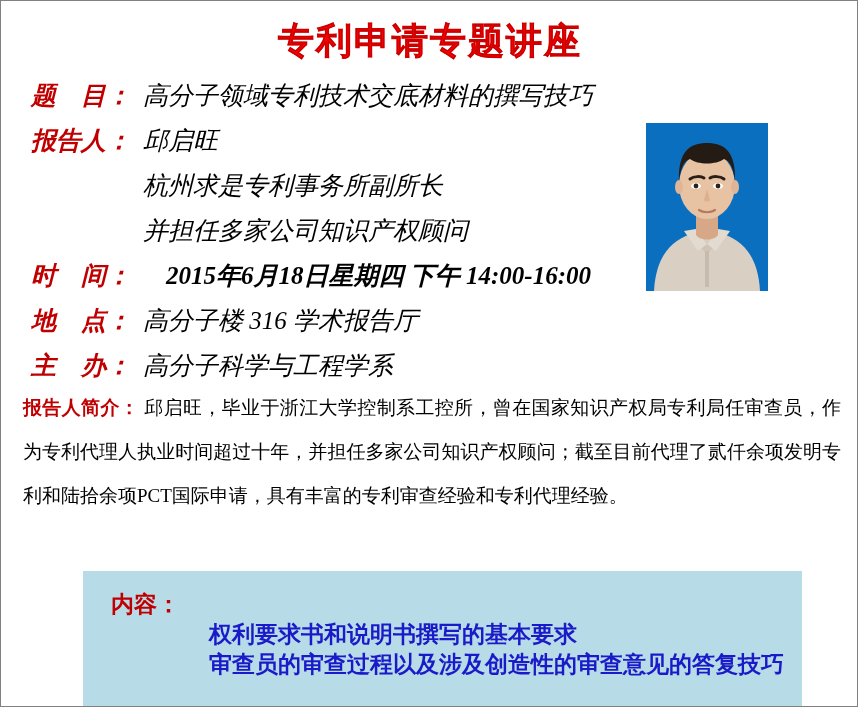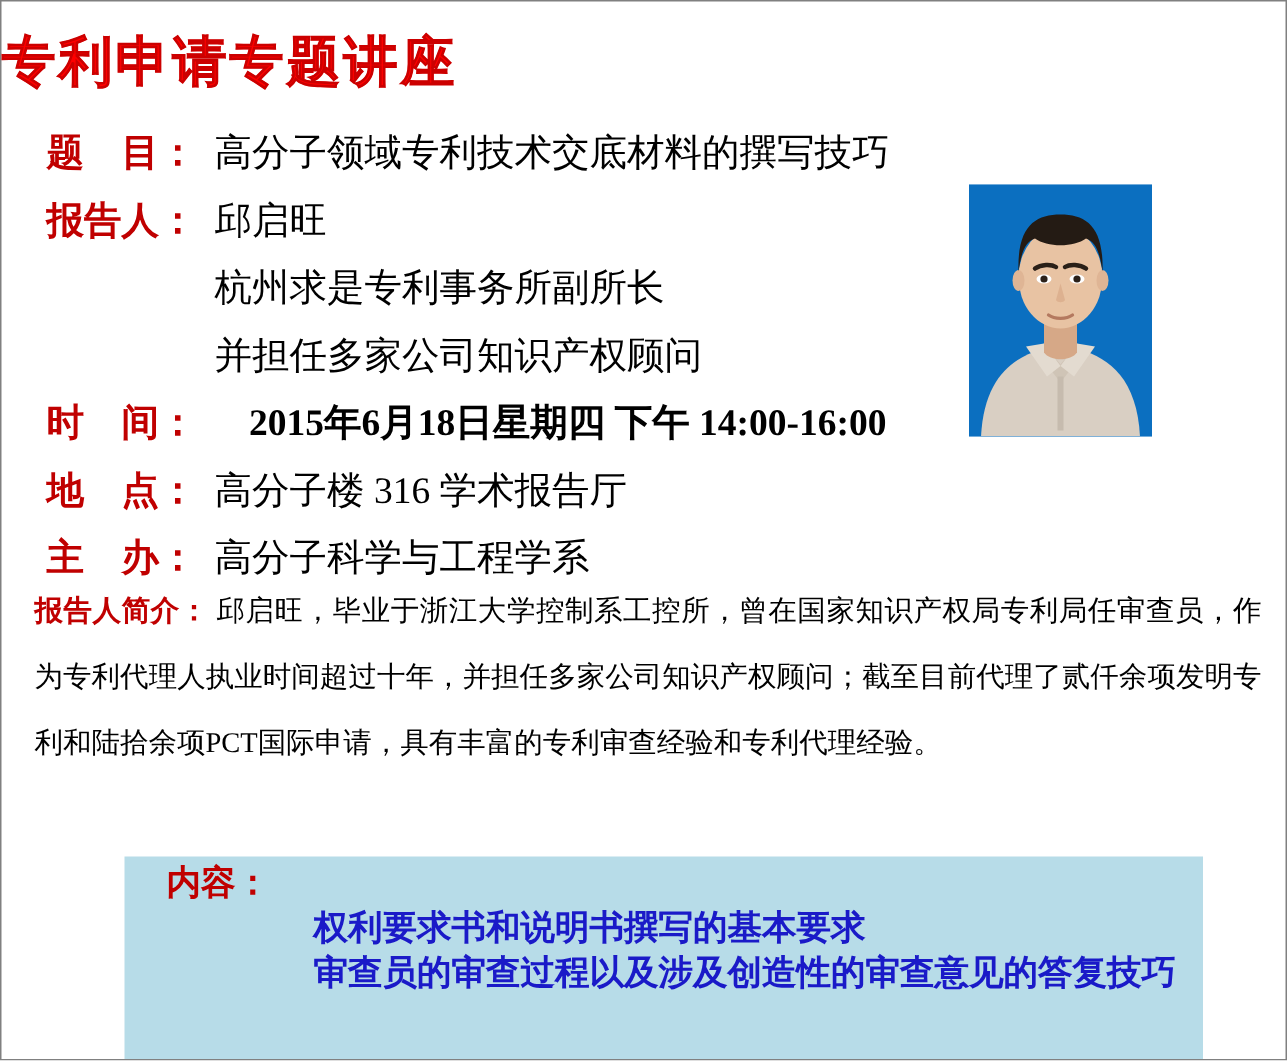--- a/index.html
+++ b/index.html
@@ -19,42 +19,43 @@
     border: 1px solid #808080;
     overflow: hidden;
   }
 
   
   .title {
     position: absolute;
     left: 0;
     top: 16px;
     width: 858px;
-    text-align: left;
+    text-align: center;
     font-family: "DejaVu Sans", "Liberation Sans", sans-serif;
     font-weight: bold;
     font-size: 36px;
     letter-spacing: 2px;
     color: #ff0000;
     -webkit-text-stroke: 0.6px #cc0000;
   }
 
   
   .info-block {
     position: absolute;
     left: 30px;
     top: 72px;
     width: 600px;
   }
   .info-row {
     display: flex;
-    align-items: flex-end;
+    align-items: center;
     height: 45px;
     font-size: 25px;
     white-space: nowrap;
+    font-style: italic;
   }
   .info-label {
     color: #c00000;
     font-weight: bold;
     width: 112px;
     flex: 0 0 112px;
     letter-spacing: 0;
   }
   .info-value {
     color: #000000;
@@ -98,21 +99,21 @@
 
   
   .content-box {
     position: absolute;
     left: 82px;
     top: 570px;
     width: 719px;
     height: 137px;
     background: #b7dce8;
     box-sizing: border-box;
-    padding: 2px 0 0 0;
+    padding: 18px 0 0 0;
   }
   .content-row {
     display: flex;
     align-items: baseline;
     height: 30px;
     font-size: 23px;
     white-space: nowrap;
     padding-left: 28px;
   }
   .content-label {

